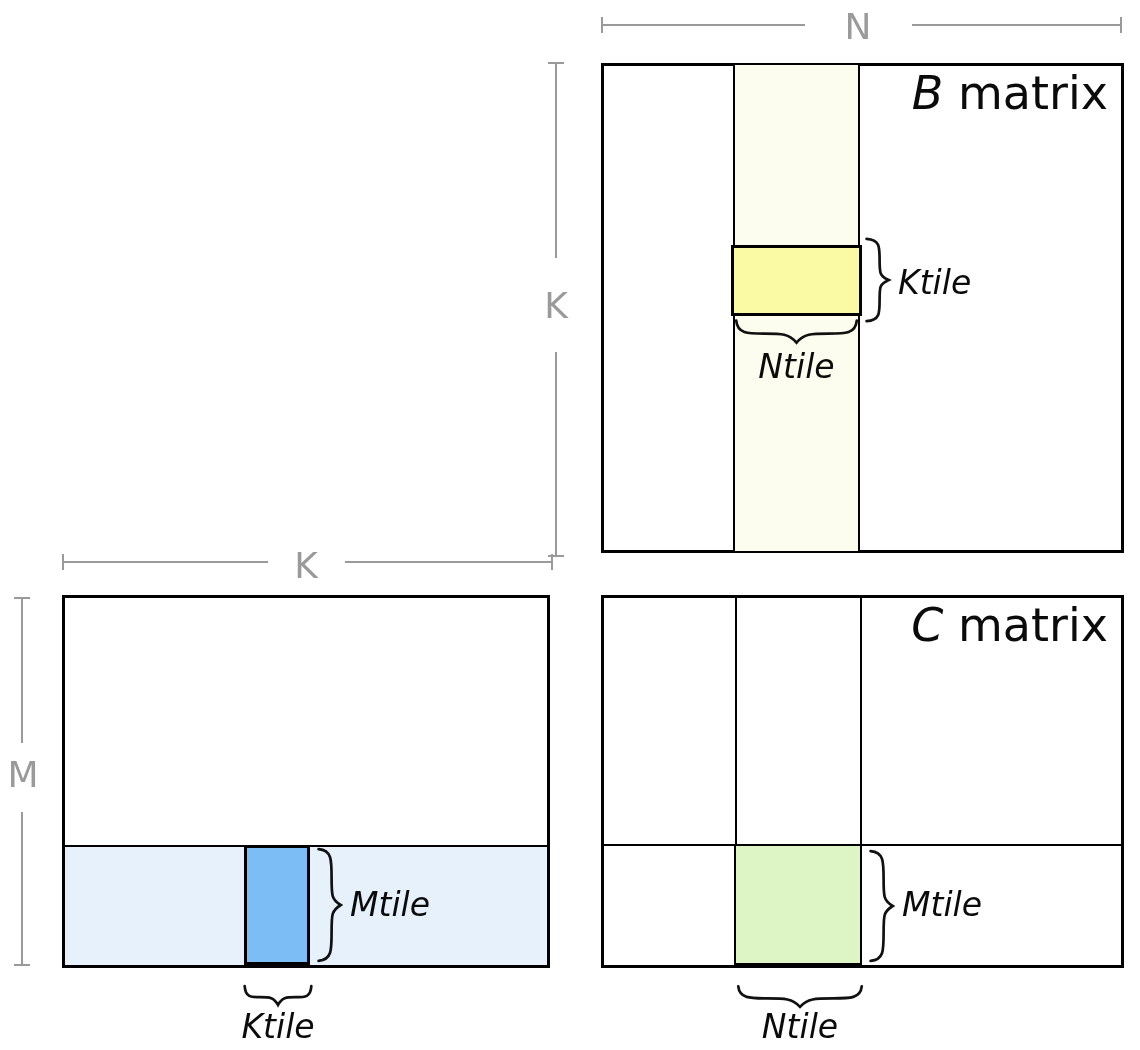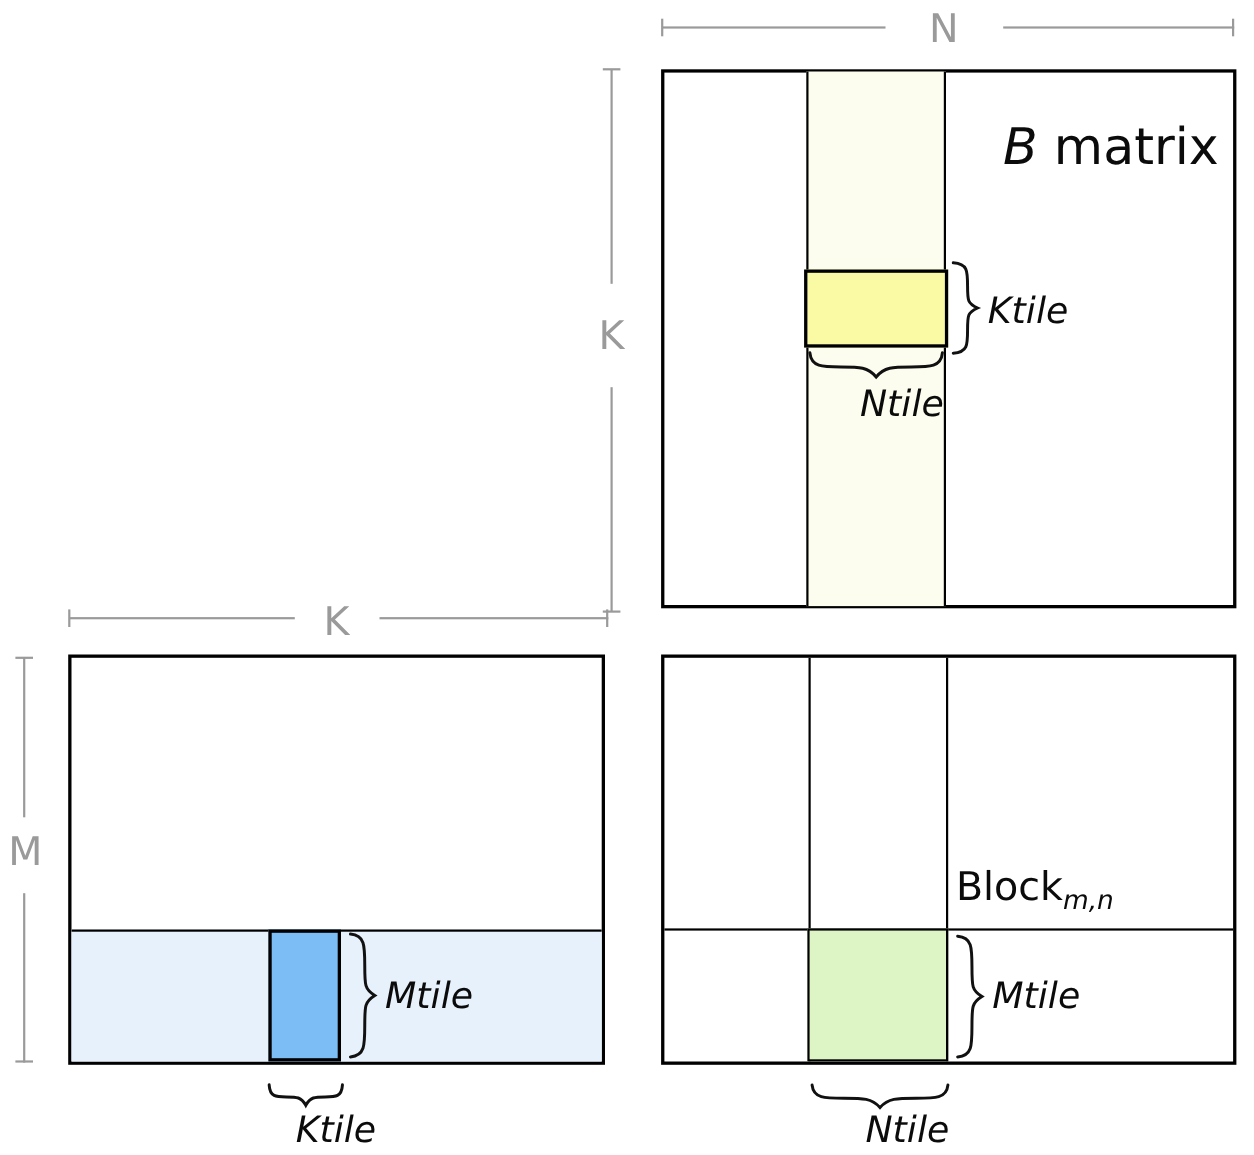--- a/index.html
+++ b/index.html
@@ -4,36 +4,36 @@
 <style>
   html,body{margin:0;padding:0;background:#ffffff;}
   #figure{
     position:relative;width:1140px;height:1050px;background:#ffffff;
     font-family:"DejaVu Sans","Liberation Sans",sans-serif;color:#111;
     overflow:hidden;
   }
   
   .mbox{position:absolute;border:3px solid #000;box-sizing:border-box;background:#fff;}
   
-  .mtitle{position:absolute;text-align:right;font-size:46px;line-height:1.1;color:#0b0b0b;white-space:pre;margin-top:40px;}
+  .mtitle{position:absolute;text-align:right;font-size:46px;line-height:1.1;color:#0b0b0b;white-space:pre;}
   .ital{font-style:italic;}
   
   .bstrip{position:absolute;background:var(--b_strip);border-left:2px solid #000;border-right:2px solid #000;box-sizing:border-box;}
   .btile{position:absolute;background:var(--b_tile);border:3px solid #000;box-sizing:border-box;}
   .astrip{position:absolute;background:var(--a_strip);border-top:2px solid #000;box-sizing:border-box;}
   .atile{position:absolute;background:var(--a_tile);border:3px solid #000;box-sizing:border-box;}
   .ctile{position:absolute;background:var(--c_tile);border:2px solid #000;box-sizing:border-box;}
   .thinv{position:absolute;width:1.5px;background:#000;}
   .thinh{position:absolute;height:2px;background:#000;}
   
   .dseg{position:absolute;background:var(--dim_gray);}
   .dlabel{position:absolute;color:var(--dim_gray);font-size:36px;text-align:center;line-height:1;}
   
   .tlabel{position:absolute;font-style:italic;font-size:33px;line-height:1;color:#0b0b0b;}
-  .tlabel.center{text-align:right;}
+  .tlabel.center{text-align:center;}
   
   .blocklabel{position:absolute;font-size:36px;line-height:1.2;color:#0b0b0b;}
   .blocklabel sub{font-size:24px;font-style:italic;}
   svg.brace{position:absolute;overflow:visible;}
   svg.brace path{fill:none;stroke:#111;stroke-width:2.7;stroke-linecap:round;vector-effect:non-scaling-stroke;}
 </style>
 </head>
 <body>
 
 <div id="figure">
@@ -89,21 +89,21 @@
   <svg class="brace" style="left:244px;top:984px;" width="68" height="22" viewBox="0 0 100 20" preserveAspectRatio="none">
     <path d="M1,2 C2,12 10,12 24,12 C38,12 44,12 50,19 C56,12 62,12 76,12 C90,12 98,12 99,2"></path>
   </svg>
   <div class="tlabel center" style="left:214px;top:1010px;width:128px;">Ktile</div>
 
   <div class="mbox" style="left:601px;top:595px;width:523px;height:373px;"></div>
   <div class="thinv" style="left:735px;top:598px;height:367px;"></div>
   <div class="thinv" style="left:860px;top:598px;height:367px;"></div>
   <div class="thinh" style="left:604px;top:844px;width:517px;"></div>
   <div class="ctile" style="left:734px;top:844px;width:128px;height:121px;"></div>
-  <div class="blocklabel" style="left:869px;top:785px;"><span>Block</span><sub>m,n</sub></div>
+  <div class="mtitle" style="left:601px;top:600px;width:507px;"><span class="ital">C</span><span> matrix</span></div>
 
   <svg class="brace" style="left:868px;top:850px;" width="26" height="112" viewBox="0 0 20 100" preserveAspectRatio="none">
     <path d="M2,1 C12,2 12,10 12,26 C12,42 12,45 19,50 C12,55 12,58 12,74 C12,90 12,98 2,99"></path>
   </svg>
   <div class="tlabel" style="left:902px;top:888px;">Mtile</div>
 
   <svg class="brace" style="left:737px;top:984px;" width="126" height="24" viewBox="0 0 100 20" preserveAspectRatio="none">
     <path d="M1,2 C2,12 10,12 24,12 C38,12 44,12 50,19 C56,12 62,12 76,12 C90,12 98,12 99,2"></path>
   </svg>
   <div class="tlabel center" style="left:737px;top:1010px;width:126px;">Ntile</div>

